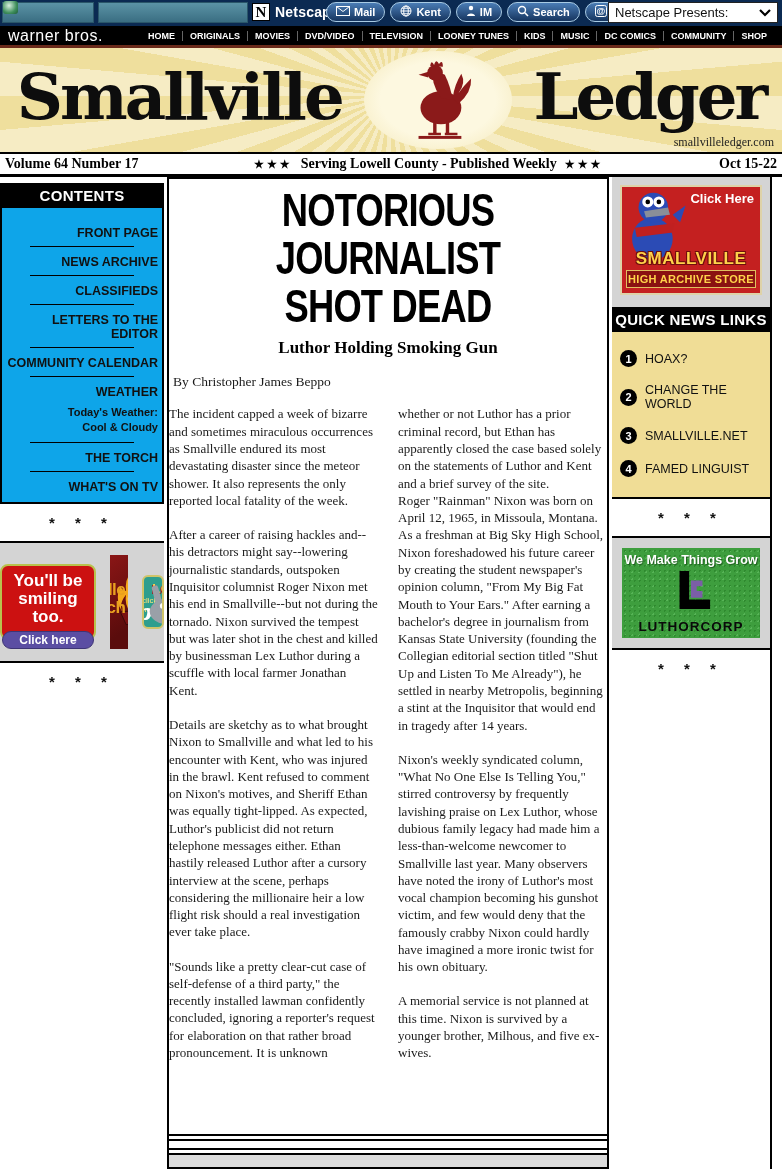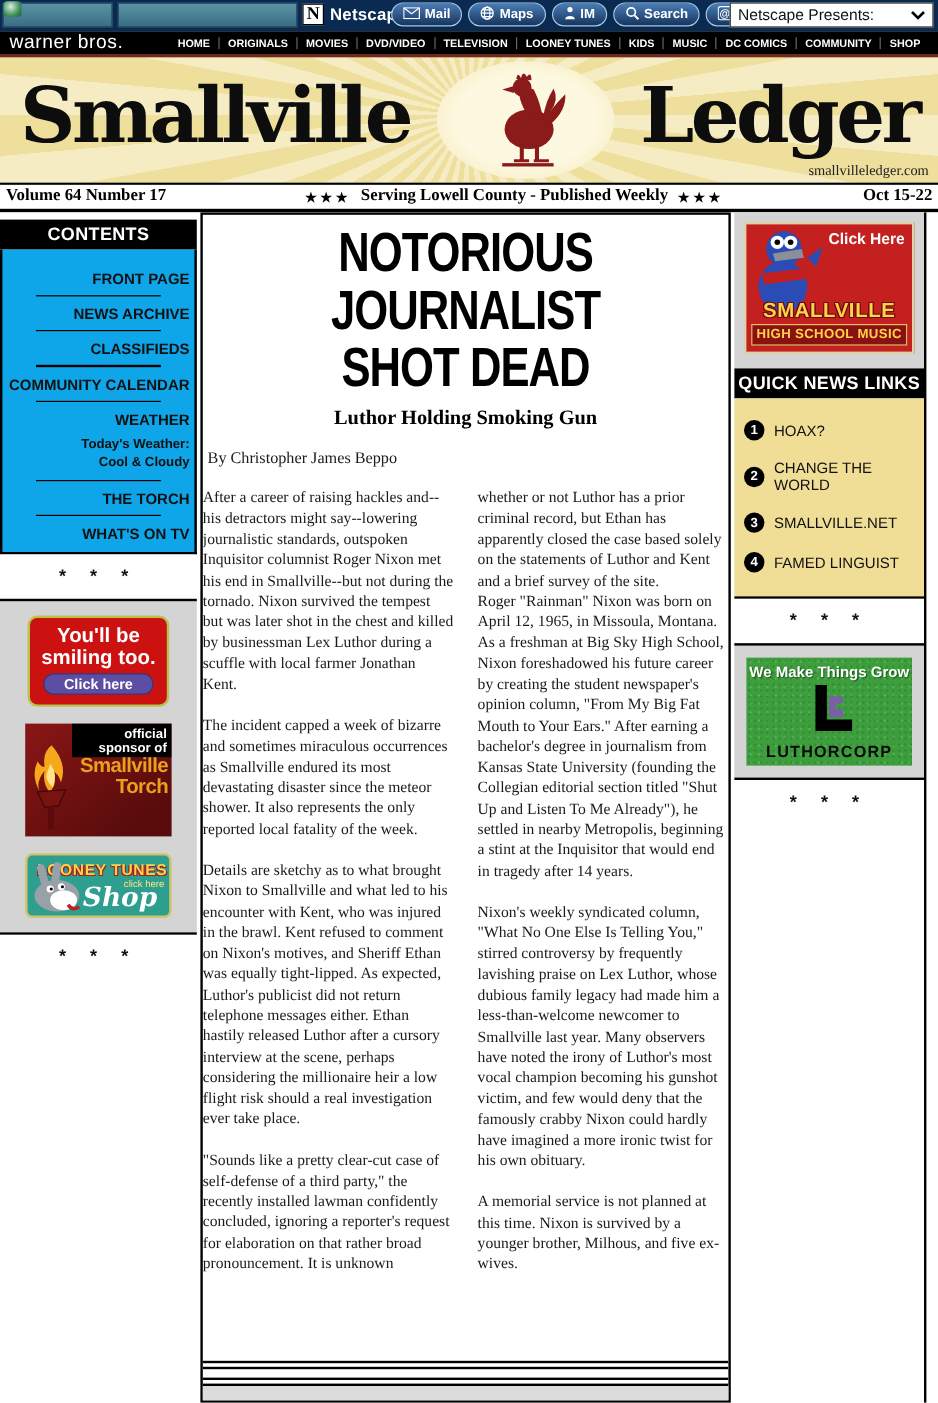--- a/index.html
+++ b/index.html
@@ -64,21 +64,21 @@
   .contents-header { margin-top:6px; background:#000; color:#fff; font-weight:bold; font-size:15px;
                      text-align:center; padding:4px 0; letter-spacing:0.3px; }
   .contents-panel { background:#0ea5e9; border:2px solid #000; border-top:none; padding:10px 4px 2px;
                     text-align:right; }
   .s-link { font-weight:bold; font-size:12.5px; color:#111; padding:8px 0 6px; cursor:pointer; }
   .s-hr { height:1px; background:#000; width:68%; margin:0 auto; }
   .weather-note { font-size:11px; font-weight:bold; color:#111; line-height:1.35; padding:0 0 7px; }
   .sep-strip { text-align:center; font-weight:bold; font-size:15px; color:#111;
                padding:10px 0; letter-spacing:8px; background:#fff; }
   .ads-block { background:#d4d4d4; border-top:2px solid #000; border-bottom:2px solid #000;
-               padding:12px 0; display:flex; flex-direction:column; align-items:center; gap:14px; }
+               padding:12px 0; display:flex; flex-direction:row; align-items:center; gap:14px; }
 
   .ad-smile { width:118px; height:76px; background:#cc1111; border-radius:8px; border:2px solid #b9c24d;
               color:#fff; text-align:center; font-weight:bold; cursor:pointer; padding-top:6px; }
   .ad-smile-l1 { font-size:17px; line-height:1.05; }
   .ad-smile-l2 { font-size:17px; line-height:1.1; }
   .ad-smile-btn { background:#5b4ea3; border-radius:9px; color:#fff; font-size:12px; width:92px;
                   margin:4px auto 0; padding:1px 0; border:1px solid #3e3575; }
 
   .ad-torch { width:122px; height:94px; background:linear-gradient(140deg,#8a1616 0%,#5a0c0c 80%);
               position:relative; overflow:hidden; cursor:pointer; }
@@ -173,21 +173,21 @@
       <span>Mail</span>
     </div>
     <div class="ns-btn">
       <span><svg width="12" height="12" viewBox="0 0 12 12">
             <circle cx="6" cy="6" r="5" fill="none" stroke="#fff"></circle>
             <ellipse cx="6" cy="6" rx="2.3" ry="5" fill="none" stroke="#fff"></ellipse>
             <line x1="1" y1="6" x2="11" y2="6" stroke="#fff"></line>
             <line x1="1.8" y1="3.2" x2="10.2" y2="3.2" stroke="#fff"></line>
             <line x1="1.8" y1="8.8" x2="10.2" y2="8.8" stroke="#fff"></line>
           </svg></span>
-      <span>Maps</span>
+      <span>Kent</span>
     </div>
     <div class="ns-btn">
       <span><svg width="10" height="12" viewBox="0 0 10 12">
             <circle cx="5" cy="3" r="2.2" fill="#fff"></circle>
             <path d="M1,11 C1,7.5 9,7.5 9,11 Z" fill="#fff"></path>
           </svg></span>
       <span>IM</span>
     </div>
     <div class="ns-btn">
       <span><svg width="12" height="12" viewBox="0 0 12 12">
@@ -269,20 +269,21 @@
 
   <div class="col-left">
     <div class="contents-header">CONTENTS</div>
     <div class="contents-panel">
       <div class="s-link">FRONT PAGE</div>
       <div class="s-hr"></div>
       <div class="s-link">NEWS ARCHIVE</div>
       <div class="s-hr"></div>
       <div class="s-link">CLASSIFIEDS</div>
       <div class="s-hr"></div>
+      <div class="s-link">LETTERS TO THE EDITOR</div>
       <div class="s-hr"></div>
       <div class="s-link">COMMUNITY CALENDAR</div>
       <div class="s-hr"></div>
       <div class="s-link">WEATHER</div>
       <div class="weather-note">
         <div>Today's Weather:</div>
         <div>Cool &amp; Cloudy</div>
       </div>
       <div class="s-hr"></div>
       <div class="s-link">THE TORCH</div>
@@ -341,22 +342,22 @@
   <div class="col-main">
     <div class="headline-wrap">
       <div class="headline-line">NOTORIOUS JOURNALIST</div>
       <div class="headline-line">SHOT DEAD</div>
     </div>
     <div class="article-subhead">Luthor Holding Smoking Gun</div>
     <div class="article-byline">By Christopher James Beppo</div>
 
     <div class="article-cols">
       <div class="acol">
+        <p>The incident capped a week of bizarre and sometimes miraculous occurrences as Smallville endured its most devastating disaster since the meteor shower. It also represents the only reported local fatality of the week.</p>
         <p>After a career of raising hackles and--his detractors might say--lowering journalistic standards, outspoken Inquisitor columnist Roger Nixon met his end in Smallville--but not during the tornado. Nixon survived the tempest but was later shot in the chest and killed by businessman Lex Luthor during a scuffle with local farmer Jonathan Kent.</p>
-        <p>The incident capped a week of bizarre and sometimes miraculous occurrences as Smallville endured its most devastating disaster since the meteor shower. It also represents the only reported local fatality of the week.</p>
         <p>Details are sketchy as to what brought Nixon to Smallville and what led to his encounter with Kent, who was injured in the brawl. Kent refused to comment on Nixon's motives, and Sheriff Ethan was equally tight-lipped. As expected, Luthor's publicist did not return telephone messages either. Ethan hastily released Luthor after a cursory interview at the scene, perhaps considering the millionaire heir a low flight risk should a real investigation ever take place.</p>
         <p>"Sounds like a pretty clear-cut case of self-defense of a third party," the recently installed lawman confidently concluded, ignoring a reporter's request for elaboration on that rather broad pronouncement. It is unknown</p>
       </div>
       <div class="acol">
         <p class="mb0">whether or not Luthor has a prior criminal record, but Ethan has apparently closed the case based solely on the statements of Luthor and Kent and a brief survey of the site.</p>
         <p>Roger "Rainman" Nixon was born on April 12, 1965, in Missoula, Montana. As a freshman at Big Sky High School, Nixon foreshadowed his future career by creating the student newspaper's opinion column, "From My Big Fat Mouth to Your Ears." After earning a bachelor's degree in journalism from Kansas State University (founding the Collegian editorial section titled "Shut Up and Listen To Me Already"), he settled in nearby Metropolis, beginning a stint at the Inquisitor that would end in tragedy after 14 years.</p>
         <p>Nixon's weekly syndicated column, "What No One Else Is Telling You," stirred controversy by frequently lavishing praise on Lex Luthor, whose dubious family legacy had made him a less-than-welcome newcomer to Smallville last year. Many observers have noted the irony of Luthor's most vocal champion becoming his gunshot victim, and few would deny that the famously crabby Nixon could hardly have imagined a more ironic twist for his own obituary.</p>
         <p>A memorial service is not planned at this time. Nixon is survived by a younger brother, Milhous, and five ex-wives.</p>
       </div>
     </div>
@@ -380,21 +381,21 @@
             <circle cx="29" cy="20" r="16" fill="#2b4bb5"></circle>
             <circle cx="23" cy="14" r="6" fill="#fff"></circle>
               <circle cx="35" cy="14" r="6" fill="#fff"></circle>
             <circle cx="23" cy="14" r="2.5" fill="#000"></circle>
               <circle cx="35" cy="14" r="2.5" fill="#000"></circle>
             <path d="M19,24 L45,20 L47,28 L21,31 Z" fill="#8a8f98"></path>
             <path d="M9,42 L52,37 L50,47 L11,52 Z" fill="#c02020"></path>
           </svg>
         </span>
         <div class="store-l1">SMALLVILLE</div>
-        <div class="store-l2">HIGH SCHOOL MUSIC</div>
+        <div class="store-l2">HIGH ARCHIVE STORE</div>
       </div>
     </div>
 
     <div class="qnl-header">QUICK NEWS LINKS</div>
     <div class="qnl-panel">
       <div class="qnl-item">
         <span class="qnl-num">1</span>
         <span class="qnl-label">HOAX?</span>
       </div>
       <div class="qnl-item">

